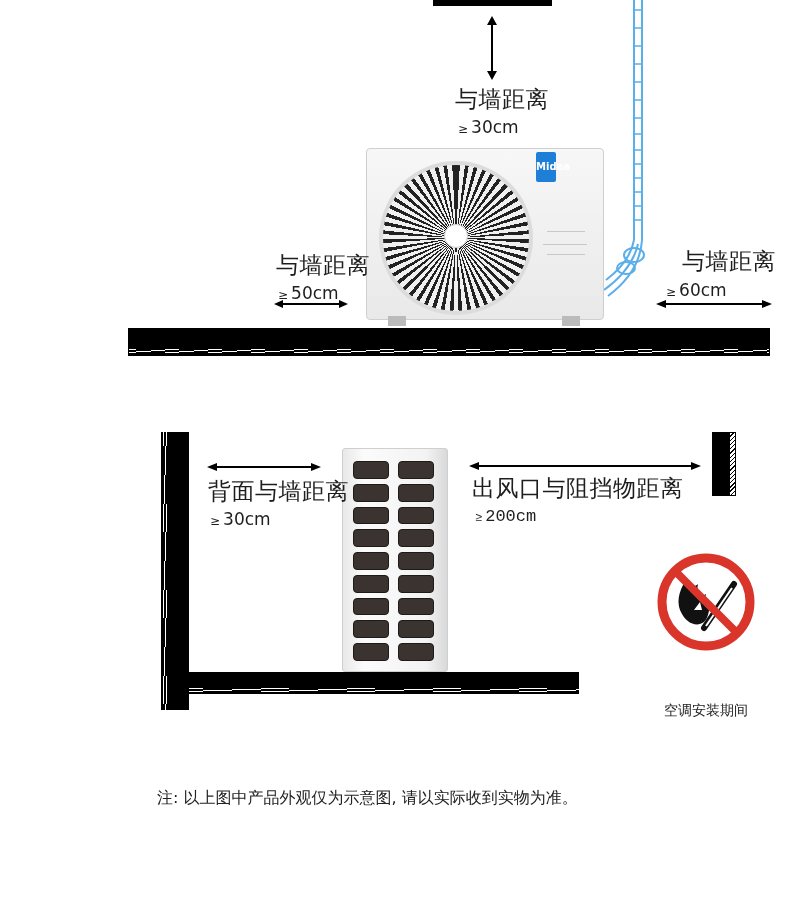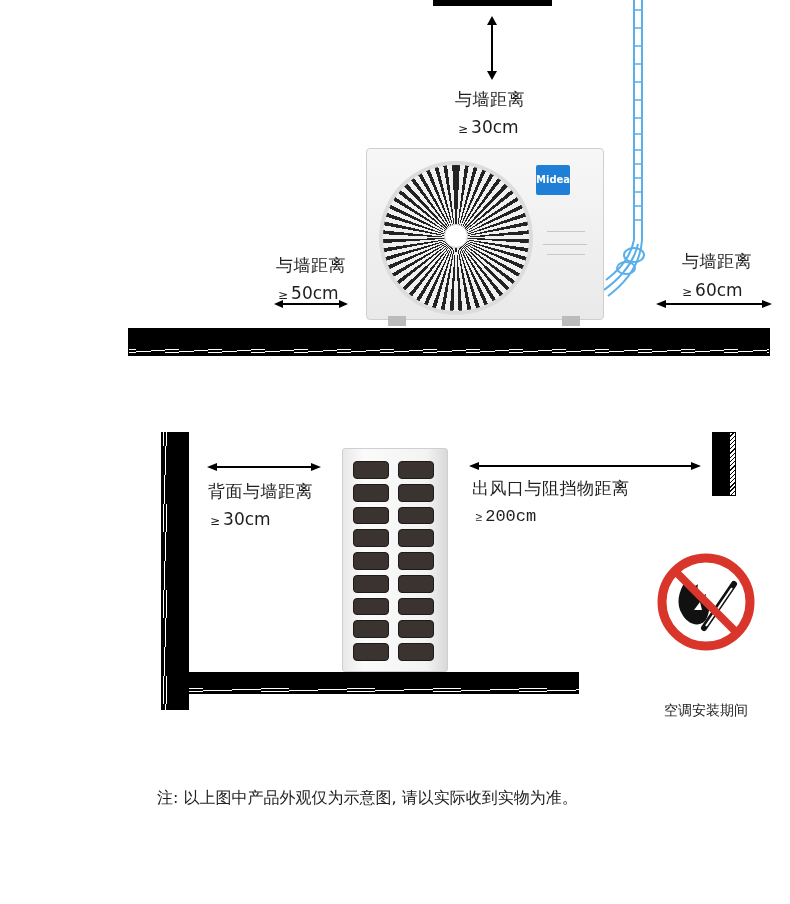--- a/index.html
+++ b/index.html
@@ -1,19 +1,19 @@
 <!DOCTYPE html>
 <html><head>
 <meta charset="utf-8">
 <style>
   html, body { margin:0; padding:0; background:#ffffff; }
   body { width:790px; height:904px; position:relative; overflow:hidden;
          font-family:"DejaVu Sans", "Liberation Sans", sans-serif; color:#1a1a1a; }
   .abs { position:absolute; }
-  .lbl { font-size:17px; line-height:20px; white-space:nowrap; color:#1e1e1e; letter-spacing:0.5px; }
+  .lbl { font-size:23px; line-height:20px; white-space:nowrap; color:#1e1e1e; letter-spacing:0.5px; }
   .val { font-size:17px; line-height:18px; white-space:nowrap; color:#1e1e1e; }
   .ge { font-size:12px; margin-right:3px; }
   .slab { background:#000; }
   .unit-top { border:1px solid #cfcfcf; background:linear-gradient(180deg,#f7f7f7,#e9e9e9); border-radius:4px; }
   .fan { border-radius:50%; background:
       repeating-conic-gradient(from 0deg, #222 0deg 3deg, #f0f0f0 3deg 7deg); border:4px solid #dcdcdc; }
   .fan-hub { border-radius:50%; background:#fff; border:1px solid #ccc; }
   .logo { background:#1f7fd6; color:#fff; font-size:10px; font-weight:bold; text-align:center; line-height:30px; border-radius:2px; }
   .grille { background:#3a3330; border-radius:4px; border:1px solid #1d1a18; }
   .side-unit { background:linear-gradient(90deg,#e8e8e8,#fbfbfb 20%,#f3f3f3 80%,#d9d9d9); border:1px solid #cfcfcf; }
@@ -59,40 +59,40 @@
     <path d="M46 240 Q44 272 12 296"></path>
     <path d="M42 244 Q36 270 8 290"></path>
     <ellipse cx="38" cy="255" rx="10" ry="7"></ellipse>
     <ellipse cx="30" cy="268" rx="9" ry="6"></ellipse>
   </g>
 </svg>
 
 <div class="abs unit-top" style="left:366px;top:148px;width:236px;height:170px;">
   <div class="abs fan" style="left:12px;top:12px;width:146px;height:146px;"></div>
   <div class="abs fan-hub" style="left:77px;top:75px;width:22px;height:22px;"></div>
-  <div class="abs logo" style="left:169px;top:16px;width:34px;height:30px;">Midea</div>
+  <div class="abs logo" style="left:169px;top:3px;width:20px;height:30px;">Midea</div>
   <div class="abs" style="left:180px;top:82px;width:38px;height:1px;background:#c8c8c8;"></div>
   <div class="abs" style="left:176px;top:95px;width:44px;height:1px;background:#c8c8c8;"></div>
   <div class="abs" style="left:180px;top:105px;width:38px;height:1px;background:#c8c8c8;"></div>
 </div>
 <div class="abs" style="left:388px;top:316px;width:18px;height:10px;background:#bbb;"></div>
 <div class="abs" style="left:562px;top:316px;width:18px;height:10px;background:#bbb;"></div>
 
 <div class="abs lbl" style="left:276px;top:255px;">与墙距离</div>
 <div class="abs val" style="left:278px;top:284px;">
   <span class="ge">≥</span><span>50cm</span>
 </div>
 <svg class="abs" style="left:274px;top:299px;" width="74" height="10" viewBox="0 0 74 10">
   <line x1="6" y1="5" x2="68" y2="5" stroke="#000" stroke-width="2"></line>
   <polygon points="0,5 9,1 9,9" fill="#000"></polygon>
     <polygon points="74,5 65,1 65,9" fill="#000"></polygon>
 </svg>
 
 <div class="abs lbl" style="left:682px;top:251px;">与墙距离</div>
-<div class="abs val" style="left:682px;top:281px;">
+<div class="abs val" style="left:666px;top:281px;">
   <span class="ge">≥</span><span>60cm</span>
 </div>
 <svg class="abs" style="left:656px;top:299px;" width="116" height="10" viewBox="0 0 116 10">
   <line x1="6" y1="5" x2="110" y2="5" stroke="#000" stroke-width="2"></line>
   <polygon points="0,5 10,1 10,9" fill="#000"></polygon>
     <polygon points="116,5 106,1 106,9" fill="#000"></polygon>
 </svg>
 
 <div class="abs slab" style="left:128px;top:328px;width:642px;height:28px;border:1px solid #000;box-sizing:border-box;">
   <div class="abs" style="left:0;bottom:2px;width:100%;height:4px;background:repeating-linear-gradient(176deg,#fff 0 1px,#000 1px 3px);"></div>

